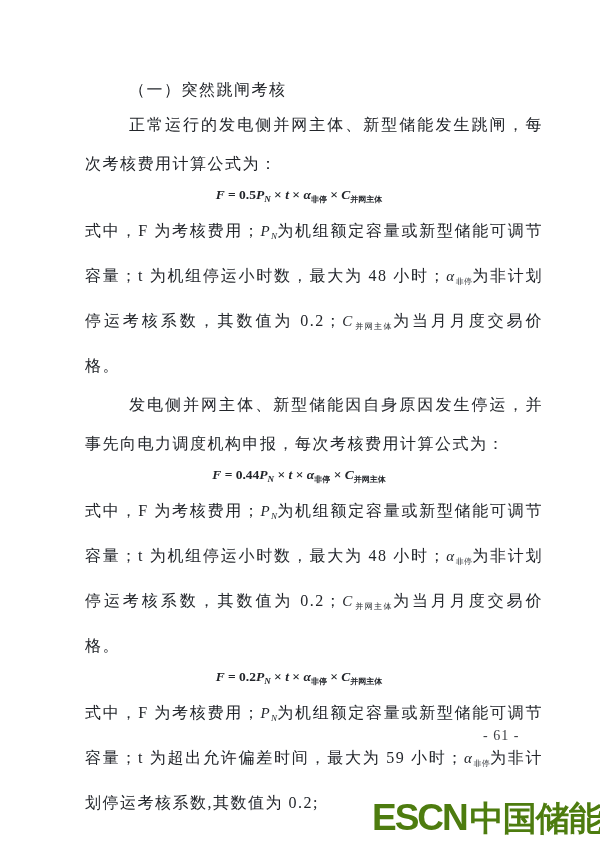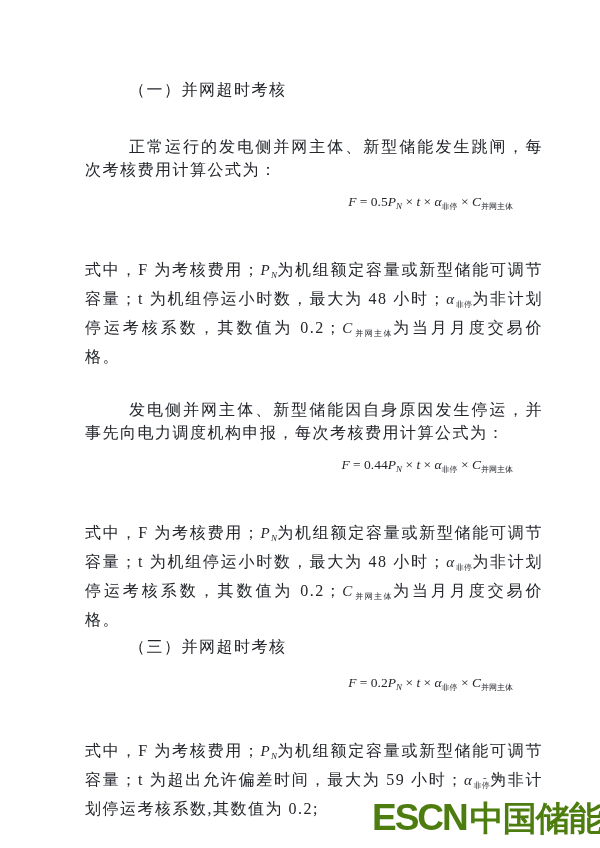--- a/index.html
+++ b/index.html
@@ -7,62 +7,62 @@
     width:600px;height:848px;background:#ffffff;position:relative;overflow:hidden;
     font-family:"Liberation Serif","DejaVu Serif",serif;color:#22252a;
   }
   .page{position:absolute;inset:0;background:#ffffff;}
   .content{position:absolute;left:85px;top:74px;width:458px;}
   .heading{
     font-size:16px;line-height:31px;letter-spacing:1.5px;
     text-indent:44px;white-space:nowrap;
   }
   .para{
-    font-size:16px;line-height:23px;letter-spacing:1.5px;
-    text-align:justify;text-justify:inter-character;margin-top:30px;
+    font-size:16px;line-height:39px;letter-spacing:1.5px;
+    text-align:justify;text-justify:inter-character;
   }
   .para.indent{text-indent:44px;}
   .formula{
-    text-align:right;font-size:13.5px;line-height:42px;letter-spacing:0;
+    text-align:center;font-size:13.5px;line-height:23px;letter-spacing:0;
     padding-right:30px;
+    font-weight:bold;
   }
   .var{font-style:italic;}
   .mathsub{font-size:8px;font-style:normal;vertical-align:-3px;letter-spacing:0;}
   .mathsub.lat{font-style:italic;font-size:9px;}
   .para .var{font-size:15px;}
   .page-number{
-    position:absolute;top:771px;left:483px;font-size:11px;letter-spacing:1px;
+    position:absolute;top:728px;left:483px;font-size:14px;letter-spacing:1px;
     color:#3a3d42;white-space:nowrap;
   }
   .logo{
     position:absolute;top:799px;left:372px;display:flex;align-items:baseline;
     white-space:nowrap;
   }
   .logo-escn{
     font-family:"Liberation Sans","DejaVu Sans",sans-serif;
     font-weight:900;font-size:37px;letter-spacing:-2px;line-height:1;
   }
   .logo-cn{
     font-family:"Liberation Sans","DejaVu Sans",sans-serif;
     font-weight:900;font-size:34px;letter-spacing:-1px;margin-left:3px;line-height:1;
   }
 </style>
 </head>
 <body>
 
 <div class="page">
   <div class="content" id="doc-sections">
-      <div class="heading">（一）并网超时考核</div>
+      <div class="heading">（一）突然跳闸考核</div>
       <div class="para indent"><span>正常运行的发电侧并网主体、新型储能发生跳闸，每次考核费用计算公式为：</span></div>
       <div class="formula"><span class="var">F</span><span> = 0.5</span><span class="var">P</span><sub class="mathsub lat">N</sub><span> × </span><span class="var">t</span><span> × </span><span class="var">α</span><sub class="mathsub">非停</sub><span> × </span><span class="var">C</span><sub class="mathsub">并网主体</sub></div>
       <div class="para"><span>式中，F 为考核费用；</span><span class="var">P</span><sub class="mathsub lat">N</sub><span>为机组额定容量或新型储能可调节容量；t 为机组停运小时数，最大为 48 小时；</span><span class="var">α</span><sub class="mathsub">非停</sub><span>为非计划停运考核系数，其数值为 0.2；</span><span class="var">C</span><sub class="mathsub">并网主体</sub><span>为当月月度交易价格。</span></div>
       <div class="para indent"><span>发电侧并网主体、新型储能因自身原因发生停运，并事先向电力调度机构申报，每次考核费用计算公式为：</span></div>
       <div class="formula"><span class="var">F</span><span> = 0.44</span><span class="var">P</span><sub class="mathsub lat">N</sub><span> × </span><span class="var">t</span><span> × </span><span class="var">α</span><sub class="mathsub">非停</sub><span> × </span><span class="var">C</span><sub class="mathsub">并网主体</sub></div>
       <div class="para"><span>式中，F 为考核费用；</span><span class="var">P</span><sub class="mathsub lat">N</sub><span>为机组额定容量或新型储能可调节容量；t 为机组停运小时数，最大为 48 小时；</span><span class="var">α</span><sub class="mathsub">非停</sub><span>为非计划停运考核系数，其数值为 0.2；</span><span class="var">C</span><sub class="mathsub">并网主体</sub><span>为当月月度交易价格。</span></div>
-      <div class="heading">（三）并网超时考核</div>
       <div class="formula"><span class="var">F</span><span> = 0.2</span><span class="var">P</span><sub class="mathsub lat">N</sub><span> × </span><span class="var">t</span><span> × </span><span class="var">α</span><sub class="mathsub">非停</sub><span> × </span><span class="var">C</span><sub class="mathsub">并网主体</sub></div>
       <div class="para"><span>式中，F 为考核费用；</span><span class="var">P</span><sub class="mathsub lat">N</sub><span>为机组额定容量或新型储能可调节容量；t 为超出允许偏差时间，最大为 59 小时；</span><span class="var">α</span><sub class="mathsub">非停</sub><span>为非计划停运考核系数,其数值为 0.2; </span></div>
     </div>
 
   <div class="page-number">- 61 -</div>
 
   <div class="logo" style="color: #4d7c0f;">
     <span class="logo-escn">ESCN</span>
     <span class="logo-cn">中国储能网</span>
   </div>

